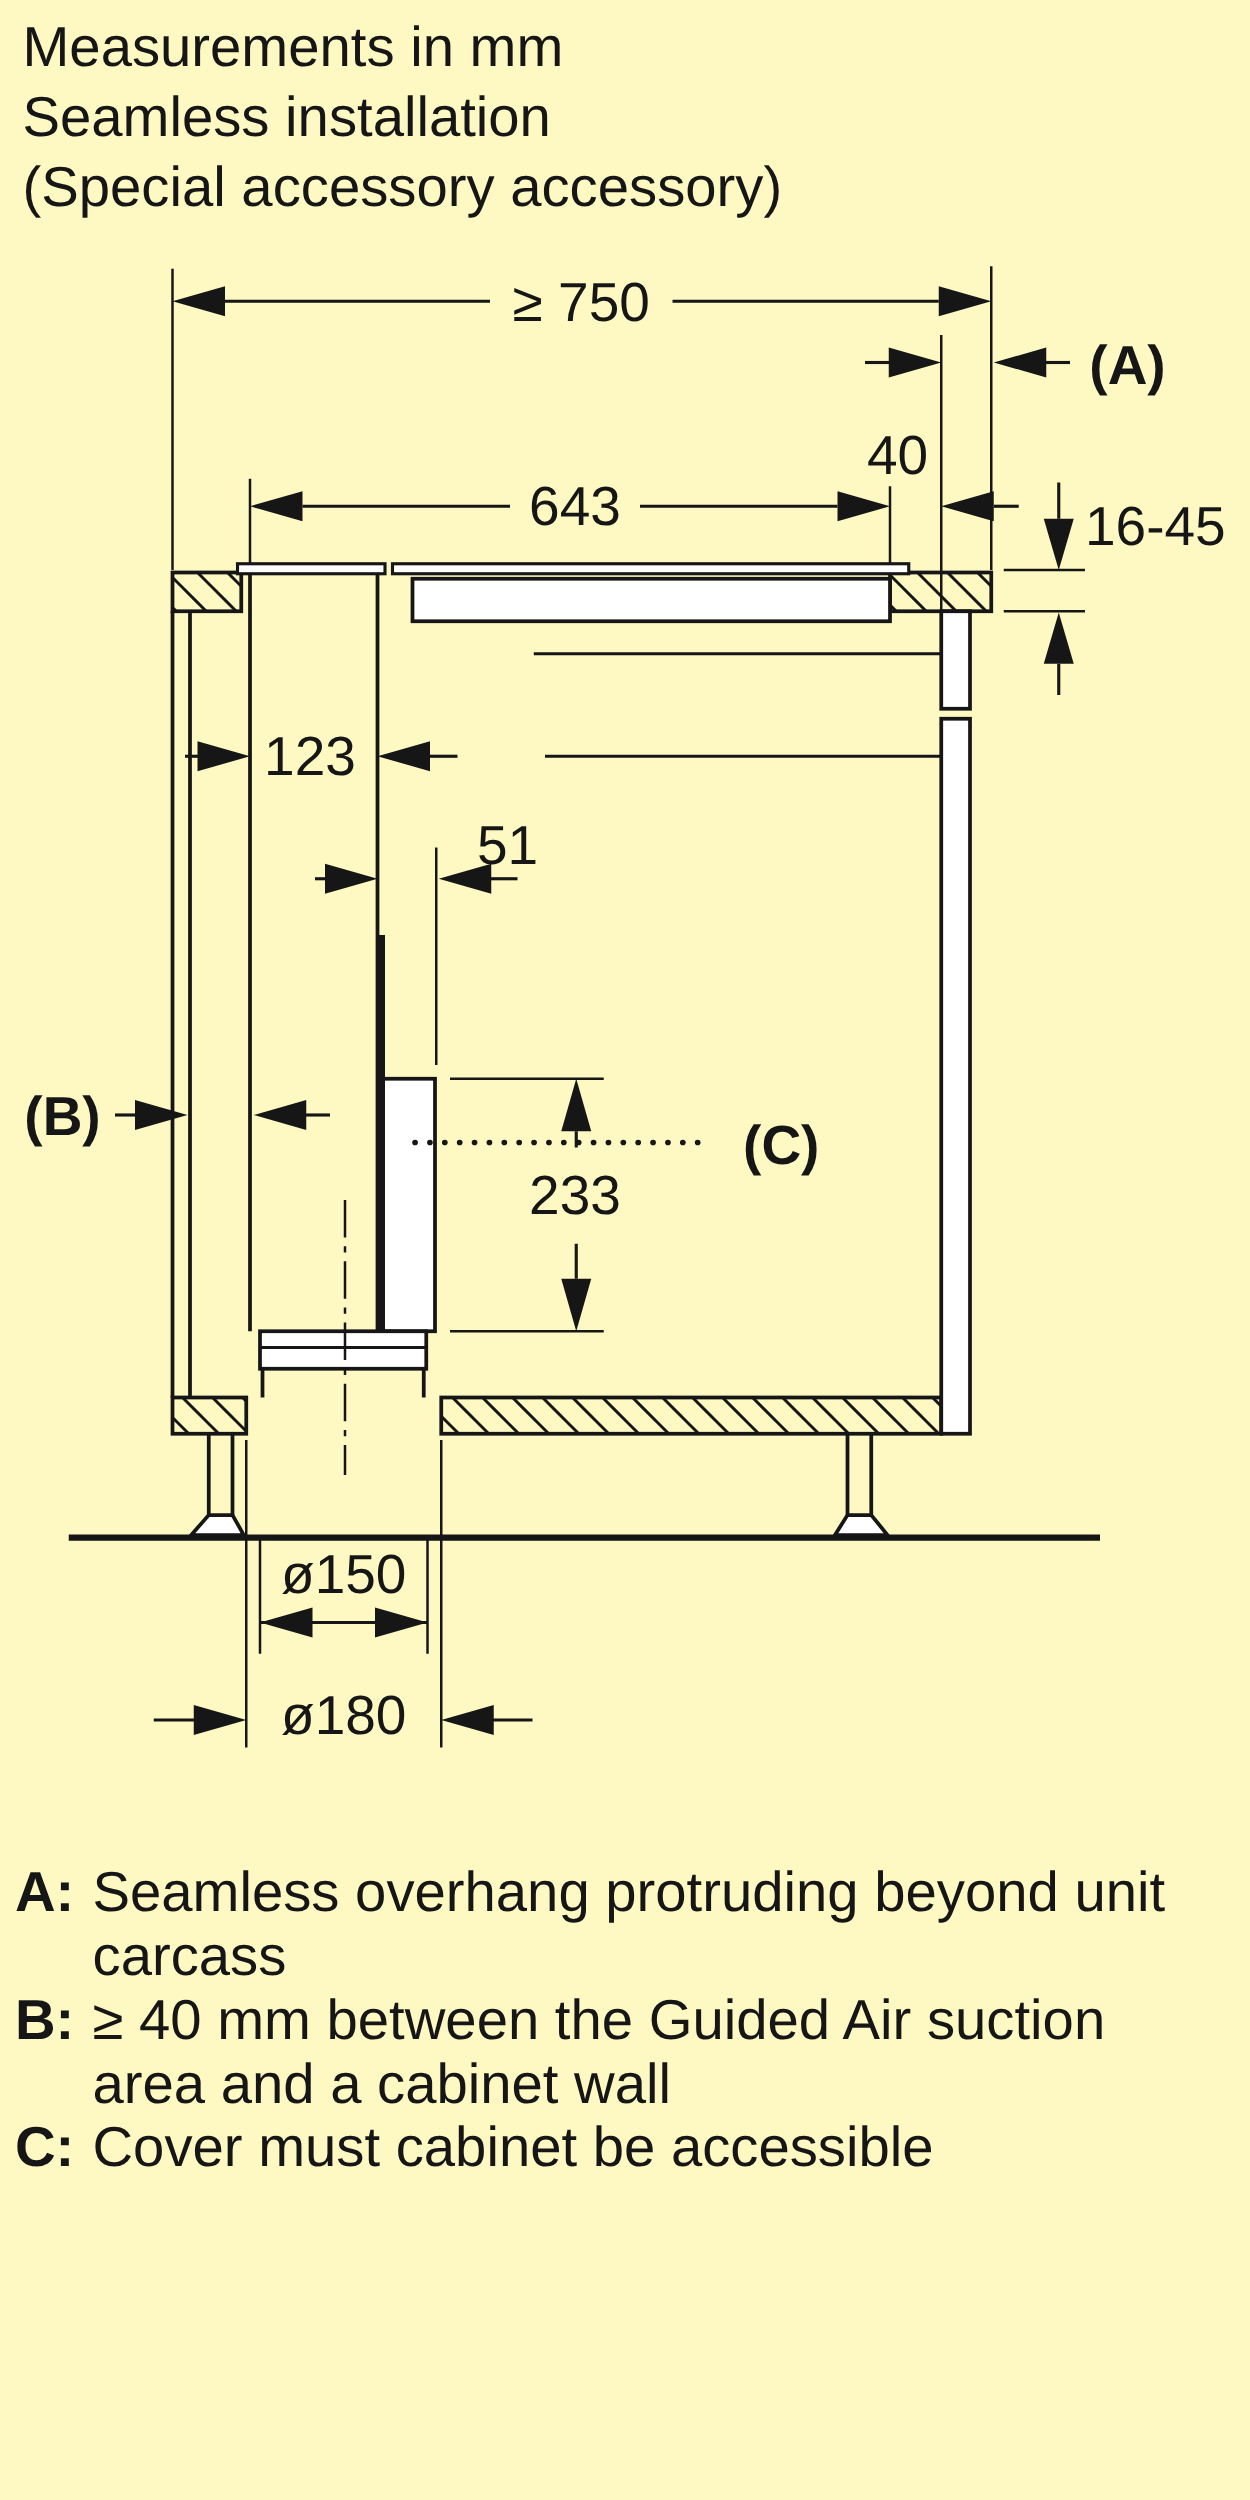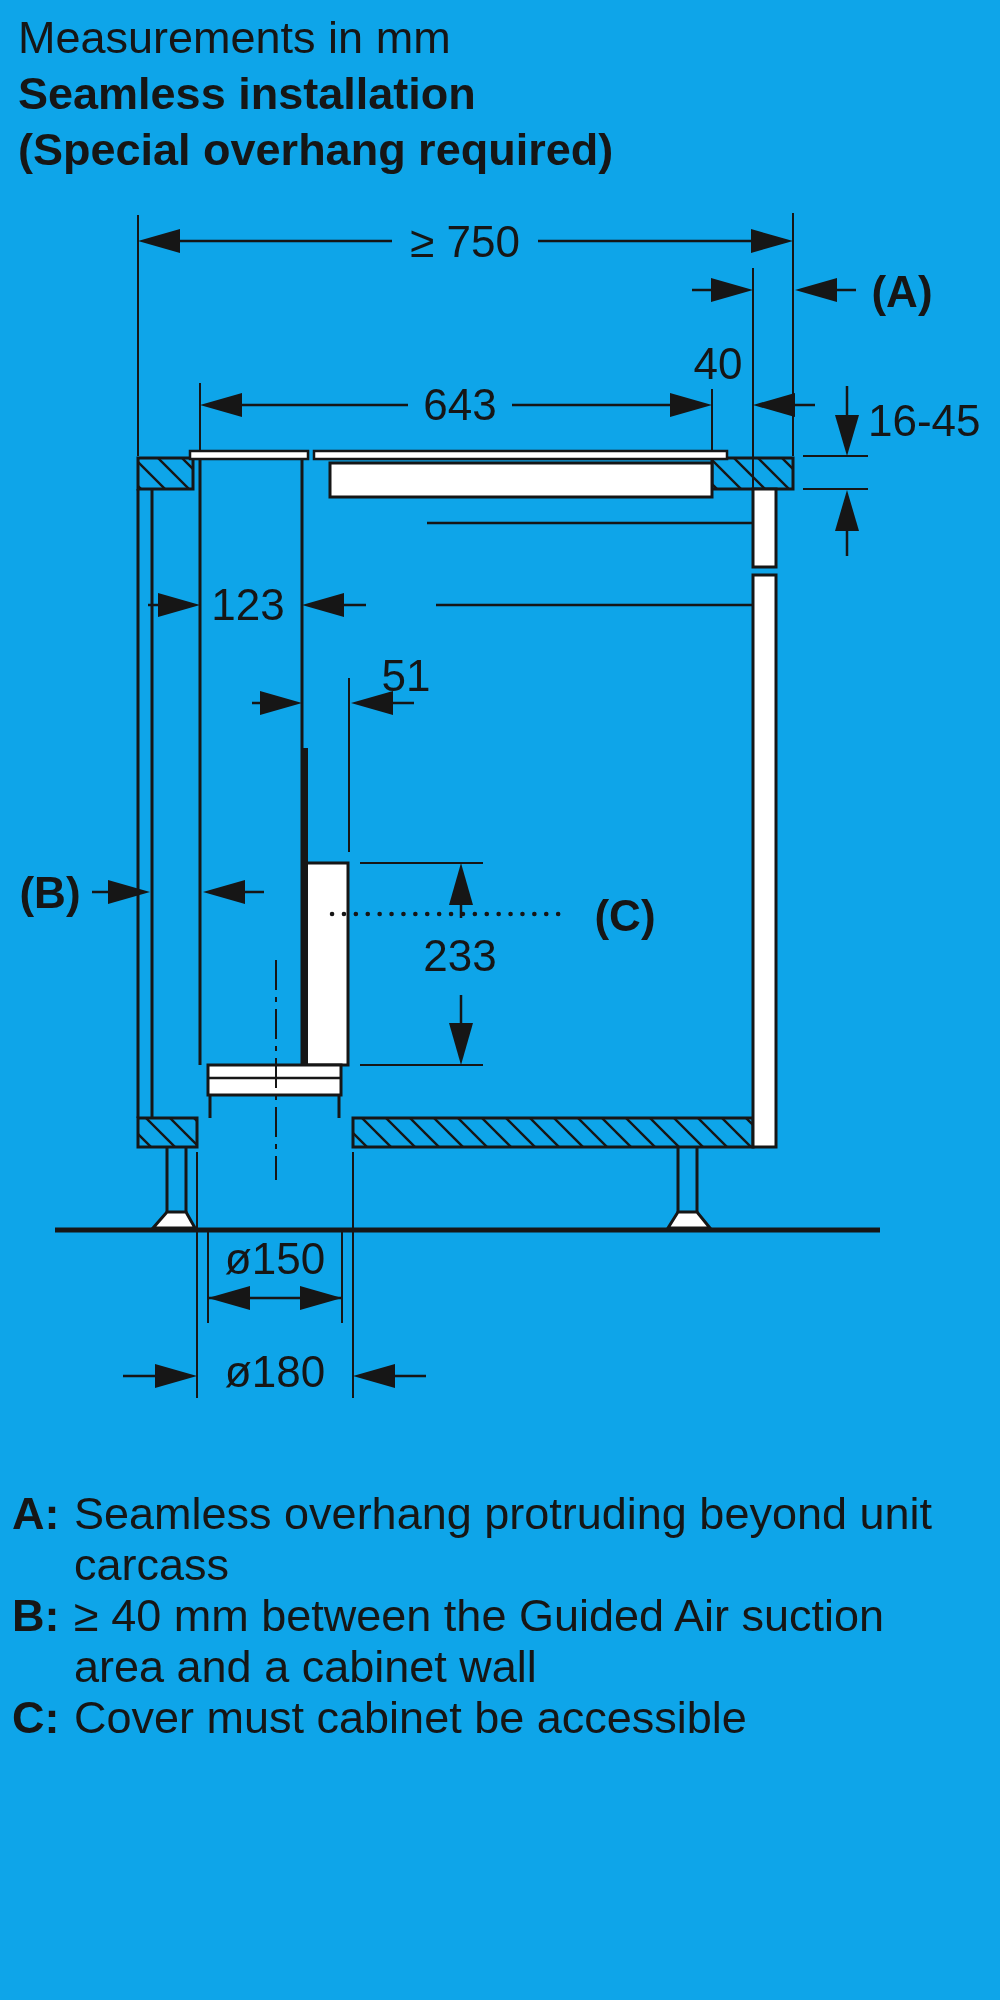--- a/index.html
+++ b/index.html
@@ -1,37 +1,37 @@
 <!DOCTYPE html>
 <html><head>
 <meta charset="utf-8">
 <style>
   html,body{margin:0;padding:0;background:#fff;}
   body{width:1000px;height:2000px;position:relative;font-family:"Liberation Sans",sans-serif;color:#161616;}
-  .page{position:absolute;inset:0;background:#0ea5e9;}
+  .page{position:absolute;inset:0;background:#fef9c3;}
   .title-block{position:absolute;left:18px;top:10px;font-size:45px;line-height:56px;letter-spacing:0;}
   .title-block .t1{font-weight:400;}
-  .title-block .t2,.title-block .t3{font-weight:700;}
+  .title-block .t2,.title-block .t3{font-weight:400;}
   .legend-block{position:absolute;left:12px;top:1488px;width:960px;font-size:45px;line-height:51px;}
   .legend-row{display:grid;grid-template-columns:62px 1fr;align-items:start;}
   .legend-key{font-weight:700;}
   svg{position:absolute;left:0;top:0;}
   svg text{font-family:"Liberation Sans",sans-serif;fill:#161616;}
   .dim{font-size:44px;}
   .callout{font-size:44px;font-weight:700;}
 </style>
 </head>
 <body>
 
 <div class="page">
 
   <div class="title-block">
     <div class="t1">Measurements in mm</div>
     <div class="t2">Seamless installation</div>
-    <div class="t3">(Special overhang required)</div>
+    <div class="t3">(Special accessory accessory)</div>
   </div>
 
   <svg width="1000" height="2000" viewBox="0 0 1000 2000">
     <defs>
       <pattern id="hatch" width="24" height="24" patternUnits="userSpaceOnUse">
         <path d="M-6 6 L18 30 M6 -6 L30 18" stroke="#161616" stroke-width="2.4" fill="none"></path>
       </pattern>
     </defs>
 
     <g stroke="#161616" stroke-width="2" fill="none">

